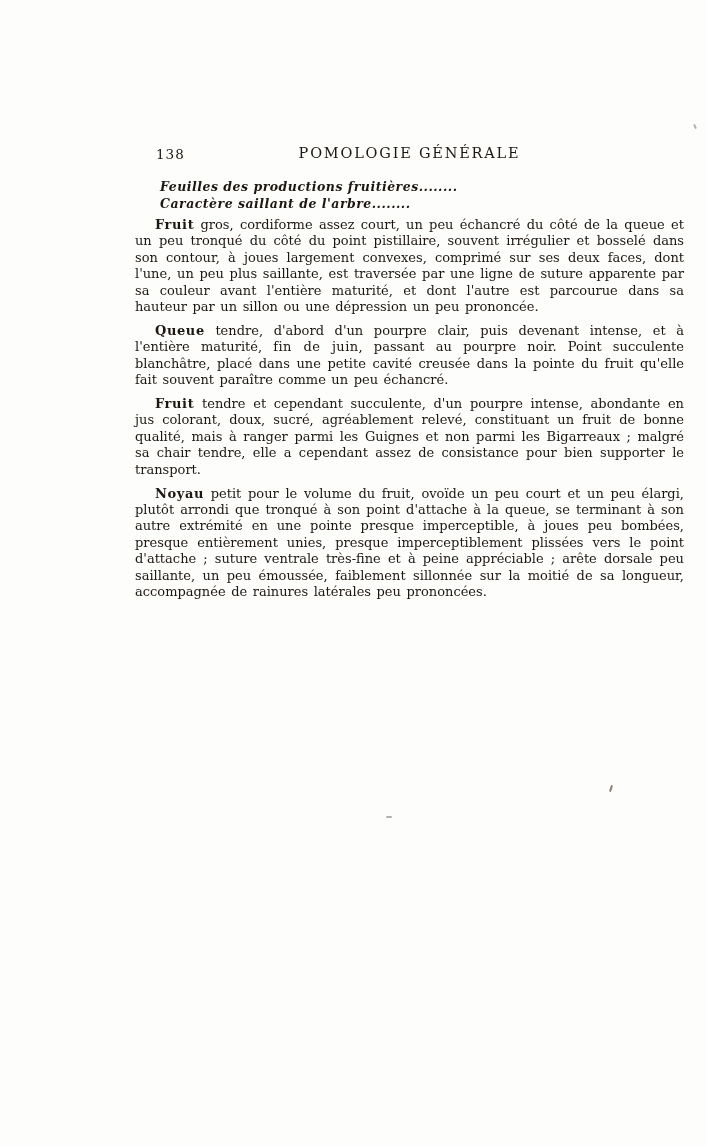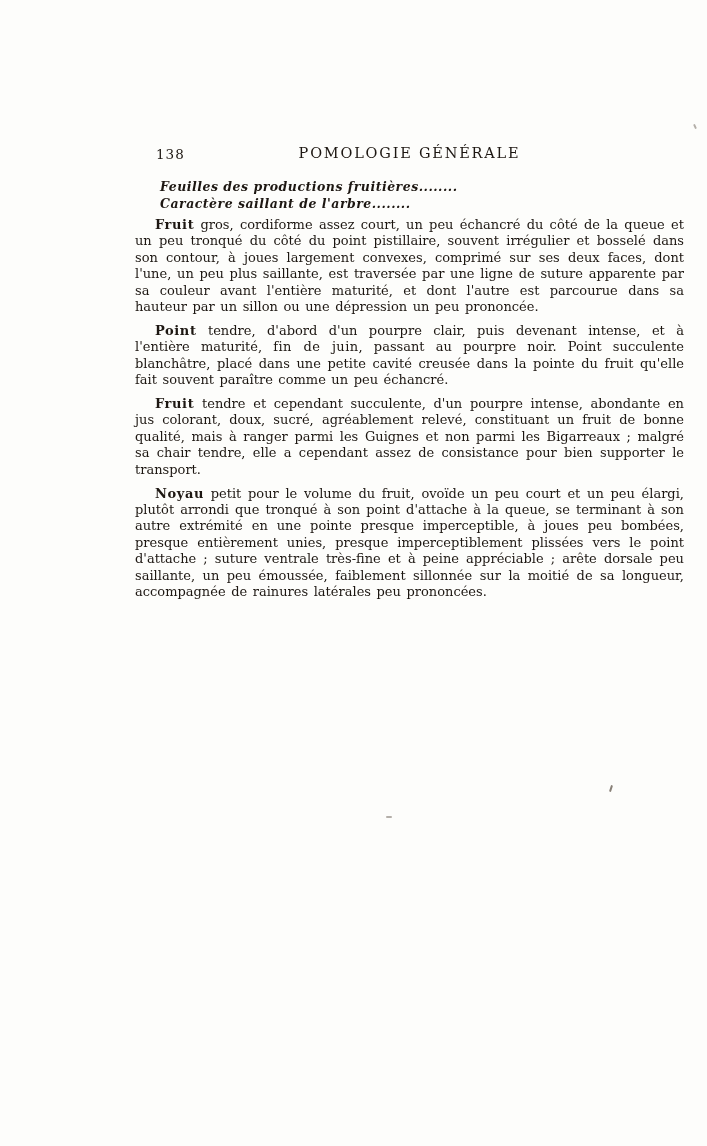--- a/index.html
+++ b/index.html
@@ -78,21 +78,21 @@
   </header>
 
   <main class="content">
 
     <div class="headline">Feuilles des productions fruitières........</div>
 
     <div class="headline">Caractère saillant de l'arbre........</div>
 
     <p class="para"><span class="lead">Fruit</span><span> gros, cordiforme assez court, un peu échancré du côté de la queue et un peu tronqué du côté du point pistillaire, souvent irrégulier et bosselé dans son contour, à joues largement convexes, comprimé sur ses deux faces, dont l'une, un peu plus saillante, est traversée par une ligne de suture apparente par sa couleur avant l'entière maturité, et dont l'autre est parcourue dans sa hauteur par un sillon ou une dépression un peu prononcée.</span></p>
 
-    <p class="para"><span class="lead">Point</span><span> tendre, d'abord d'un pourpre clair, puis devenant intense, et à l'entière maturité, </span><span class="inline-bold">fin de juin</span><span>, passant au pourpre noir. Point succulente blanchâtre, placé dans une petite cavité creusée dans la pointe du fruit qu'elle fait souvent paraître comme un peu échancré.</span></p>
+    <p class="para"><span class="lead">Queue</span><span> tendre, d'abord d'un pourpre clair, puis devenant intense, et à l'entière maturité, </span><span class="inline-bold">fin de juin</span><span>, passant au pourpre noir. Point succulente blanchâtre, placé dans une petite cavité creusée dans la pointe du fruit qu'elle fait souvent paraître comme un peu échancré.</span></p>
 
 
     <p class="para"><span class="lead">Fruit</span><span> tendre et cependant succulente, d'un pourpre intense, abondante en jus colorant, doux, sucré, agréablement relevé, constituant un fruit de bonne qualité, mais à ranger parmi les Guignes et non parmi les Bigarreaux ; malgré sa chair tendre, elle a cependant assez de consistance pour bien supporter le transport.</span></p>
 
     <p class="para"><span class="lead">Noyau</span><span> petit pour le volume du fruit, ovoïde un peu court et un peu élargi, plutôt arrondi que tronqué à son point d'attache à la queue, se terminant à son autre extrémité en une pointe presque imperceptible, à joues peu bombées, presque entièrement unies, presque imperceptiblement plissées vers le point d'attache ; suture ventrale très-fine et à peine appréciable ; arête dorsale peu saillante, un peu émoussée, faiblement sillonnée sur la moitié de sa longueur, accompagnée de rainures latérales peu prononcées.</span></p>
 
   </main>
 
   <div class="speck speck-tick"></div>
   <div class="speck speck-dash"></div>

